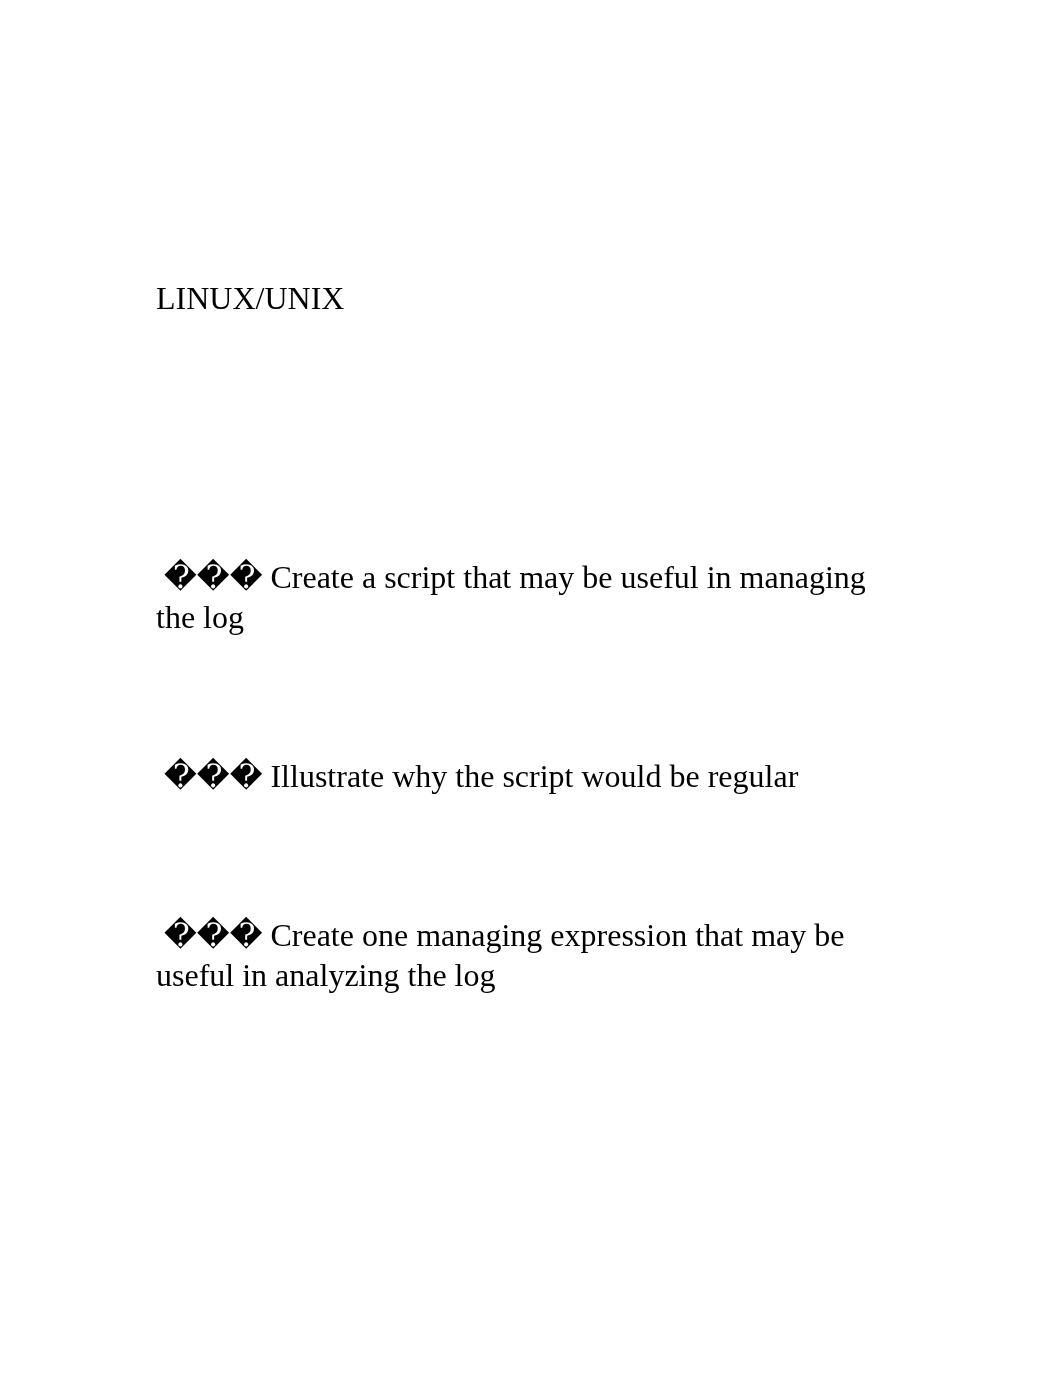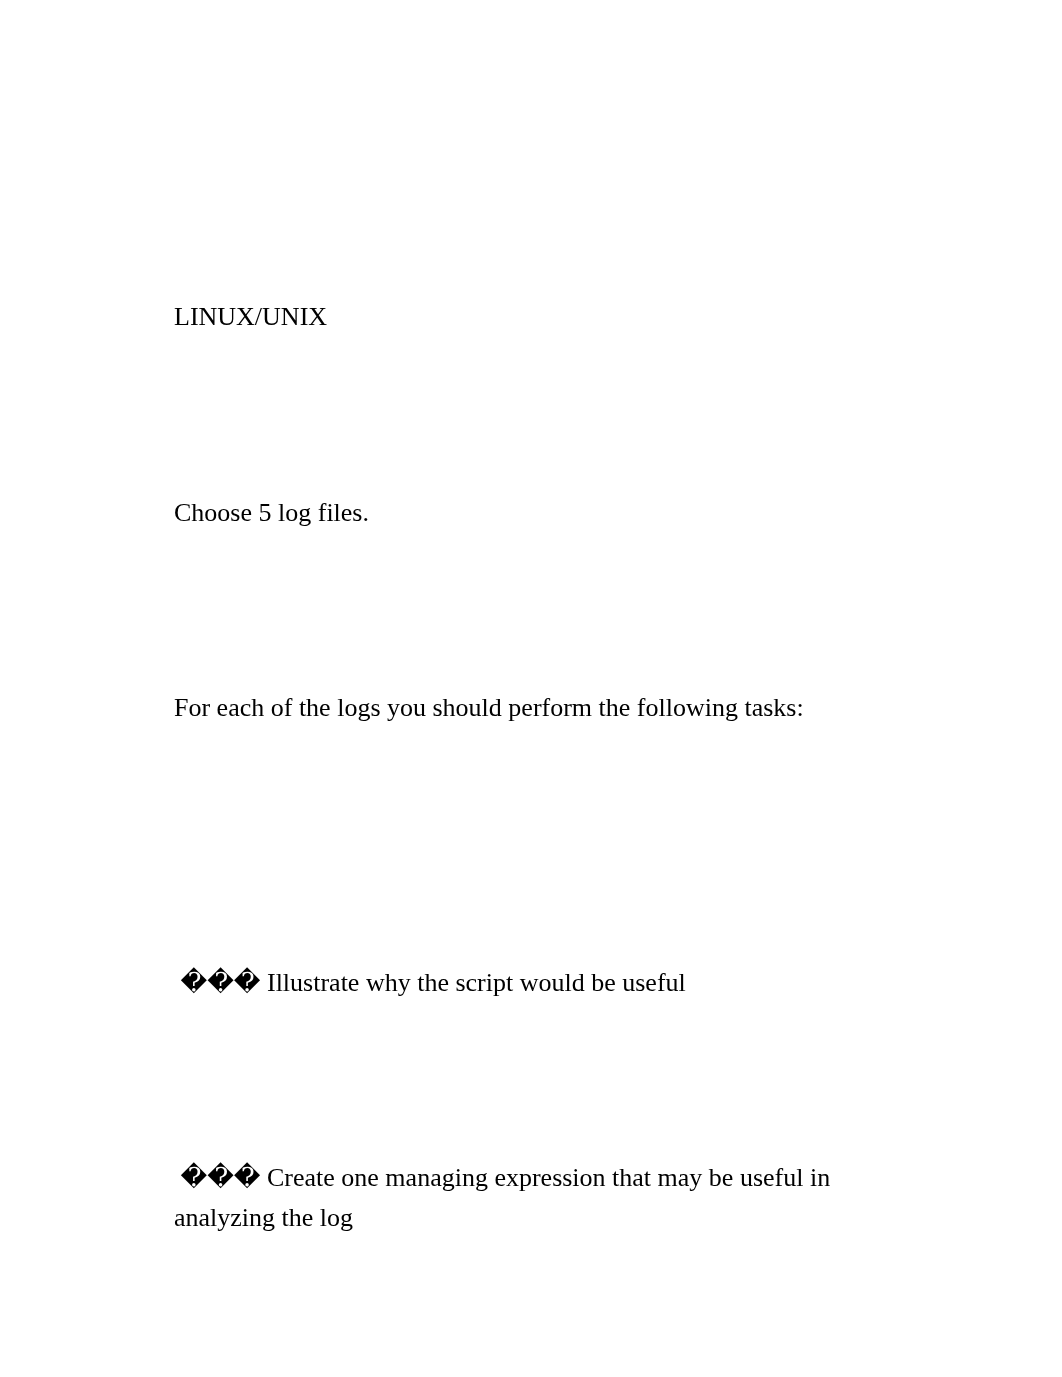--- a/index.html
+++ b/index.html
@@ -29,42 +29,41 @@
     top: 160px;
     width: 748px;
     font-size: 26px;
     line-height: 39.8px;
     color: #000000;
     text-align: left;
     white-space: pre-wrap;
     word-wrap: break-word;
   }
   .para {
-    margin: 18px;
+    margin: 0;
     padding: 0;
-    font-size: 26px;
+    font-size: 32px;
     line-height: 39.8px;
     white-space: pre-wrap;
   }
 </style>
 </head>
 <body>
 
 <div class="page">
   <div class="text-block">
 
     <p class="para">LINUX/UNIX</p>
 
-    <p class="para">Choose 5 log files.</p>
-
-    <p class="para">For each of the logs you should perform the following tasks:</p>
 
 
 
-    <p class="para"> ��� Illustrate why the script would be useful</p>
+    <p class="para"> ��� Create a script that may be useful in managing the log</p>
+
+    <p class="para"> ��� Illustrate why the script would be regular</p>
 
     <p class="para"> ��� Create one managing expression that may be useful in analyzing the log</p>
 
     
 
     
 
     
 
     

